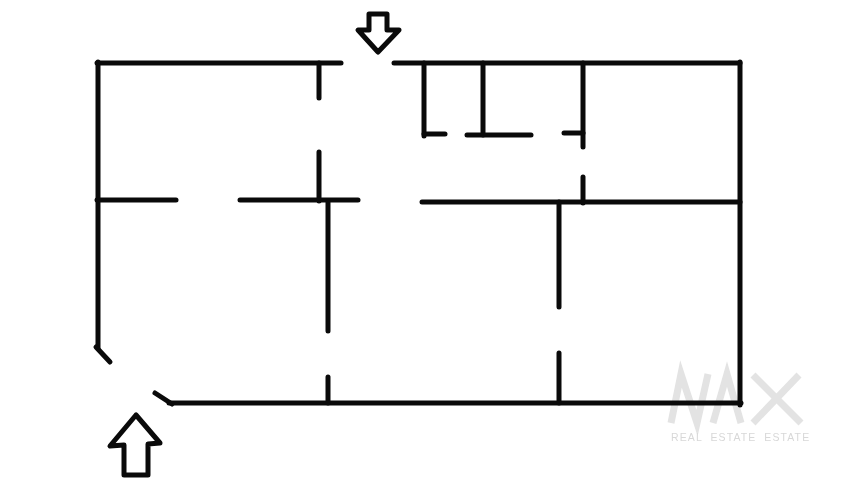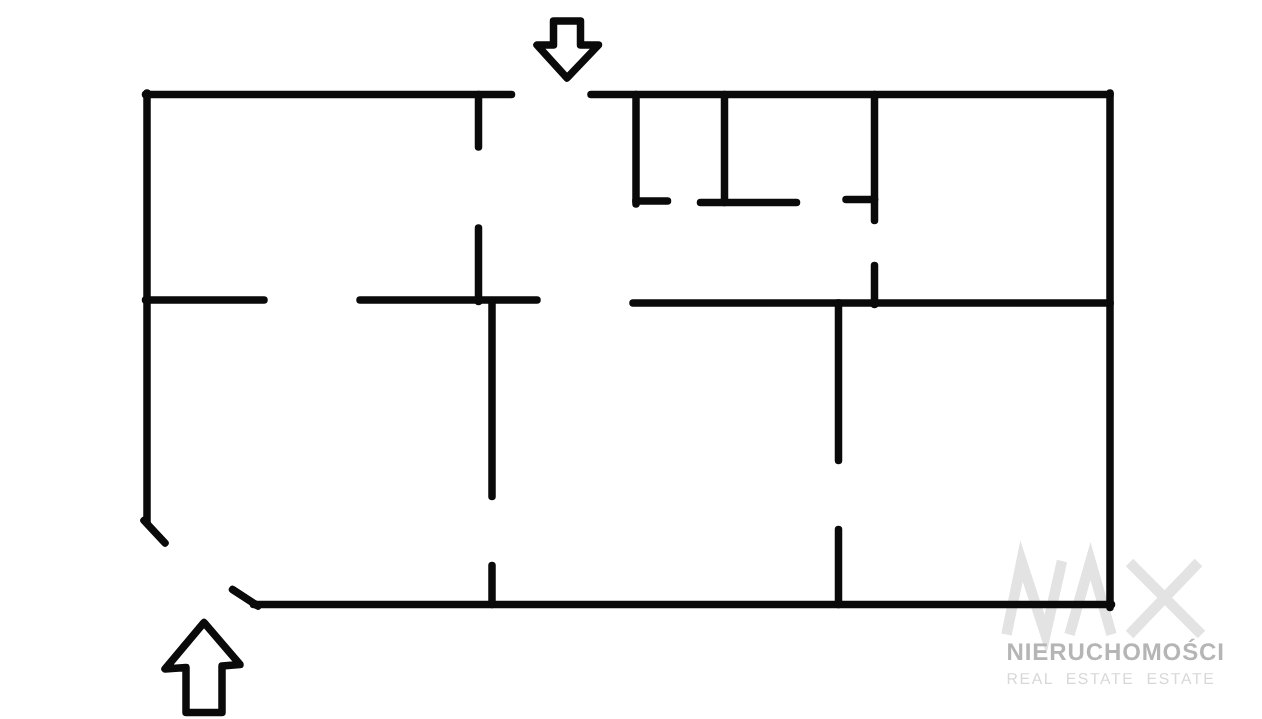--- a/index.html
+++ b/index.html
@@ -94,16 +94,15 @@
         <line x1="564" y1="133" x2="583" y2="133" class="wall" stroke="#0a0a0a" stroke-width="5"></line>
         <line x1="583" y1="177" x2="583" y2="203" class="wall" stroke="#0a0a0a" stroke-width="5"></line>
       </g>
     <g>
         <polygon points="369,14 387,14 387,30 399,30 378,52 358,30 369,30" class="entrance" stroke="#0a0a0a" stroke-width="5"></polygon>
         <polygon points="136,415 110,446 124,445 124,475 148,475 148,444 160,443" class="entrance" stroke="#0a0a0a" stroke-width="5"></polygon>
       </g>
   </svg>
 
   <div class="watermark-text">
-    <div class="wm-line1" style="color: rgb(181, 181, 181);">NIERUCHOMOŚCI</div>
     <div class="wm-line2" style="color: rgb(216, 216, 216);">REAL ESTATE ESTATE</div>
   </div>
 </div>
 
 </body></html>

